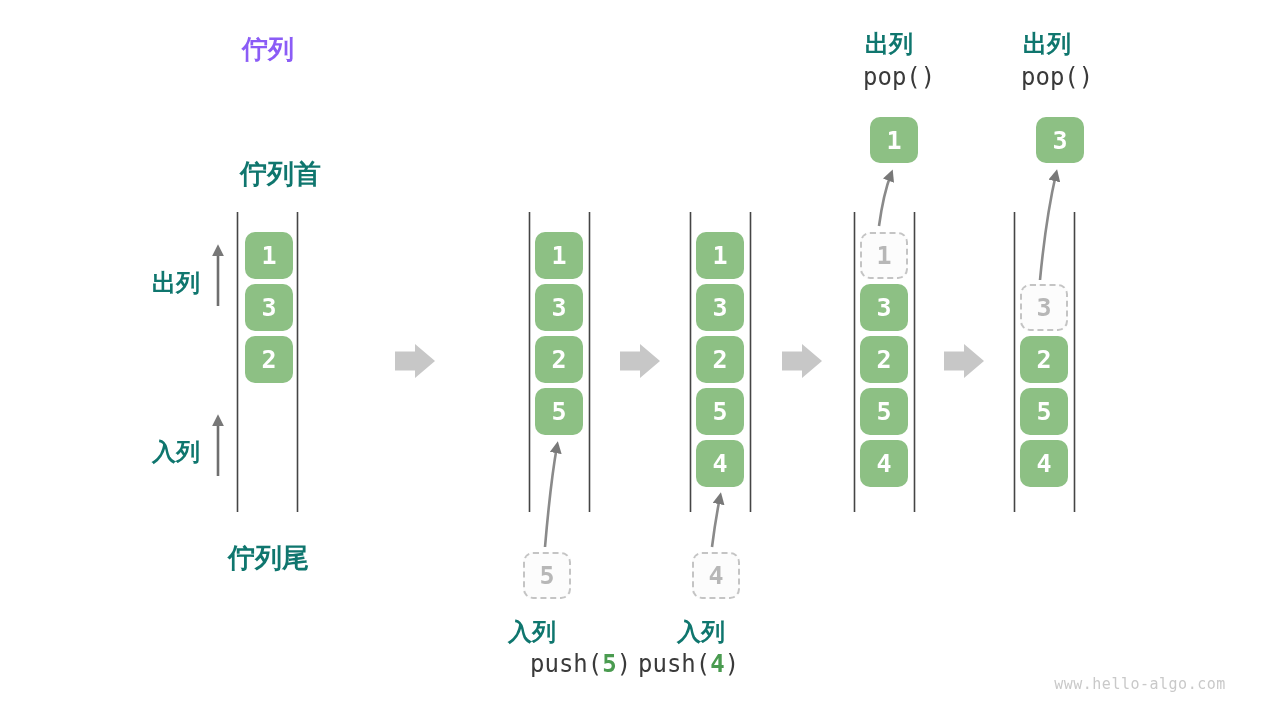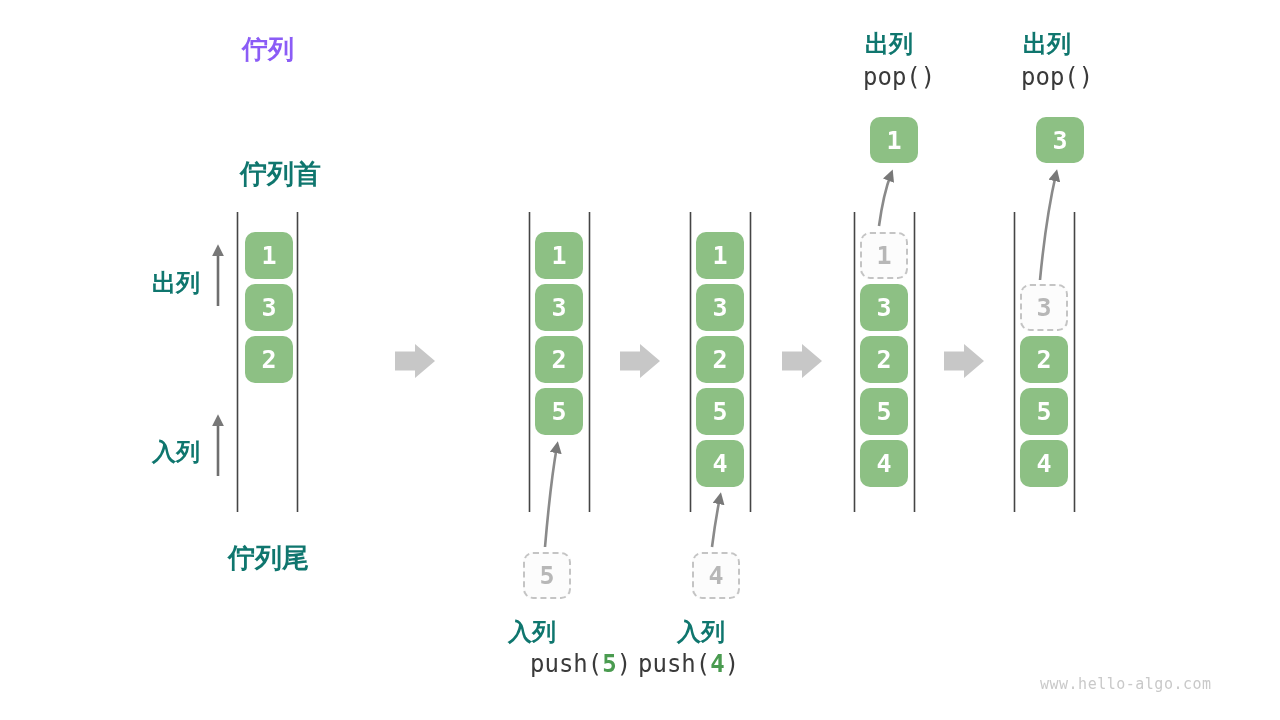--- a/index.html
+++ b/index.html
@@ -9,21 +9,21 @@
         color:#fff;display:flex;align-items:center;justify-content:center;
         font:700 25px "DejaVu Sans Mono",monospace;box-sizing:border-box;}
   .cell.ghost{background:#FCFCFC;border:2px dashed #C4C4C4;color:#B7B7B7;}
   .zh{position:absolute;color:#0f766e;font-weight:700;white-space:nowrap;}
   .t-zh{position:absolute;left:188px;top:32px;width:160px;text-align:center;
         color:#8b5cf6;font-weight:700;font-size:26px;white-space:nowrap;font-family:Liberation Serif, serif;}
   .t-en{position:absolute;left:188px;top:70px;width:160px;text-align:center;
         color:#414141;font:400 24px "DejaVu Sans Mono",monospace;white-space:nowrap;}
   .code{position:absolute;color:#3A3A3A;font:400 24px "DejaVu Sans Mono",monospace;white-space:nowrap;}
   .code .green{color:#4A9B50;font-weight:700;}
-  .watermark{position:absolute;left:1040px;top:675px;width:200px;text-align:left;
+  .watermark{position:absolute;left:1040px;top:675px;width:200px;text-align:center;
              color:#C9C9C9;font:400 15px "DejaVu Sans Mono",monospace;letter-spacing:0.5px;}
   svg.overlay{position:absolute;left:0;top:0;pointer-events:none;}
 </style>
 </head>
 <body>
 
 <div class="canvas">
 
   <svg class="overlay" width="1280" height="720">
     <defs>

